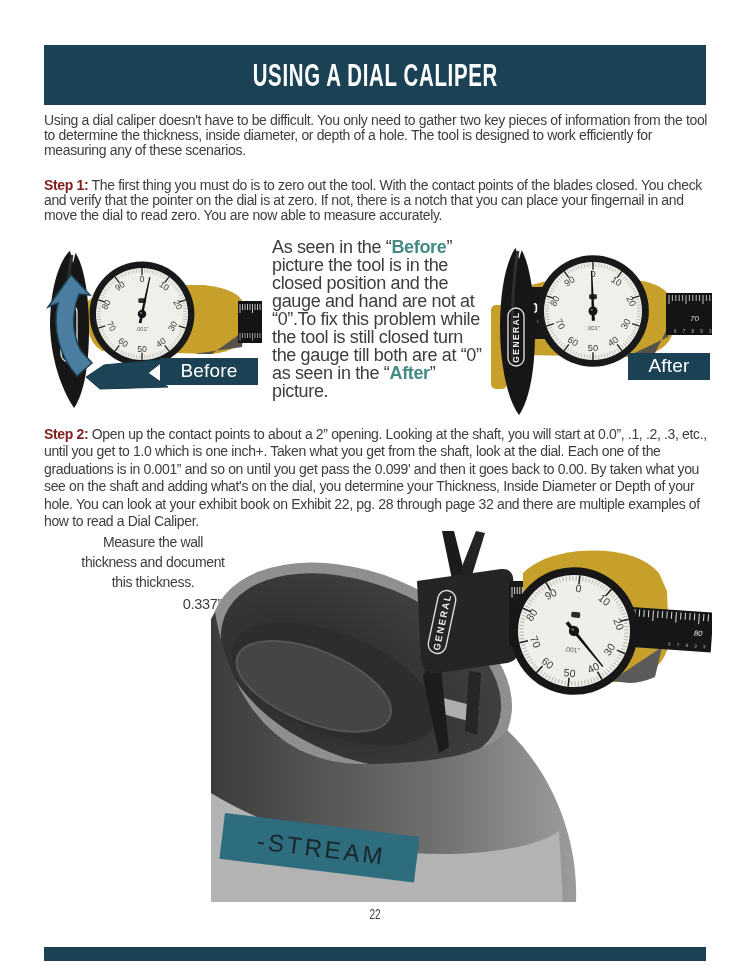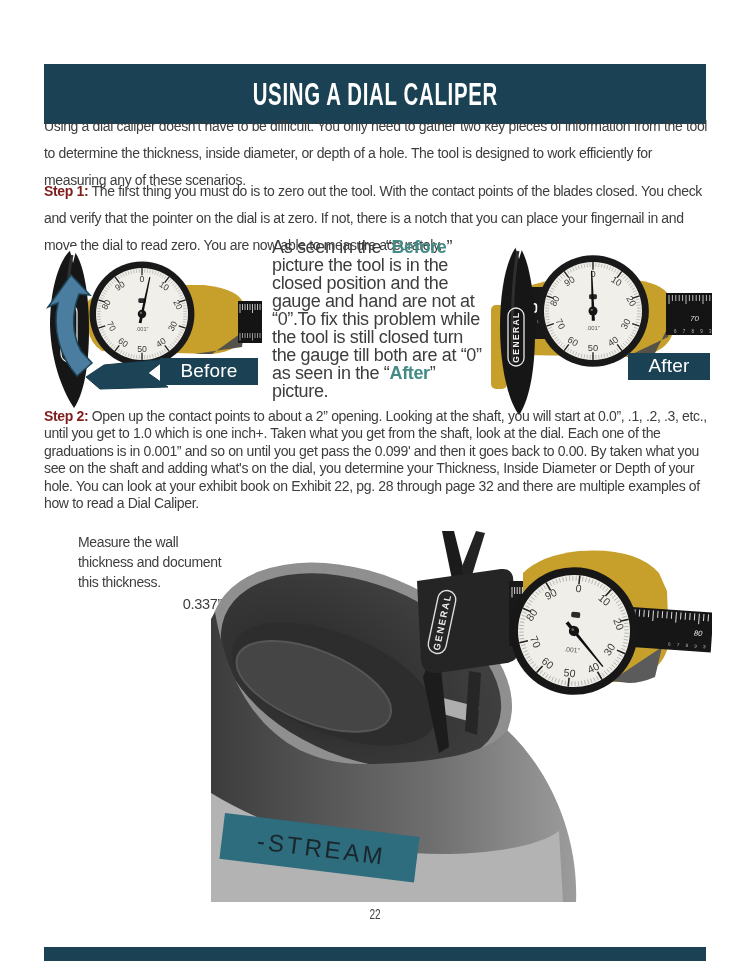--- a/index.html
+++ b/index.html
@@ -5,45 +5,45 @@
   * { margin:0; padding:0; box-sizing:border-box; }
   html,body { background:#ffffff; }
   body {
     width:750px; height:970px; position:relative; overflow:hidden;
     font-family:"Liberation Sans", sans-serif; color:#3d3d3d;
   }
   .abs { position:absolute; }
   
   .banner {
     left:44px; top:45px; width:662px; height:60px; background:#1b4254;
-    display:flex; align-items:center; justify-content:center;margin-top:19px;
+    display:flex; align-items:center; justify-content:center;
   }
   .banner h1 {
     color:#ffffff; font-size:30px; font-weight:bold; white-space:nowrap;
     letter-spacing:1px; transform:scale(0.68,1.05);
   }
   
-  .para { font-size:14px; letter-spacing:-0.35px; line-height:27px; color:#3d3d3d; }
+  .para { font-size:14px; letter-spacing:-0.35px; line-height:15px; color:#3d3d3d; }
   .intro { left:44px; top:113px; width:670px; }
   .step1 { left:44px; top:178px; width:670px; }
-  .step2 { left:44px; top:408px; width:672px; line-height:17.4px; }
+  .step2 { left:44px; top:426px; width:672px; line-height:17.4px; }
   .step-label { color:#7f1d1d; font-weight:bold; }
   .accent { color:#438b84; font-weight:bold; }
   .midtext { left:272px; top:238px; width:214px; font-size:18px; letter-spacing:-0.35px; line-height:18px; }
   
   .fig-before { left:44px; top:237px; width:218px; height:182px; }
   .fig-after  { left:478px; top:237px; width:234px; height:188px; }
   .fig-label {
     position:absolute; background:#1b4254; color:#ffffff; font-size:19px;
     padding:2px 0 3px; text-align:center; letter-spacing:0.2px;
   }
   .before-pos { left:116px; top:121px; width:98px; }
   .after-pos  { left:150px; top:116px; width:82px; }
   
-  .measure-caption { left:78px; top:532px; width:150px; text-align:left; font-size:14px; letter-spacing:-0.35px; line-height:20px; }
+  .measure-caption { left:78px; top:532px; width:150px; text-align:center; font-size:14px; letter-spacing:-0.35px; line-height:20px; }
   .measure-value   { left:78px; top:596px; width:144px; text-align:right; font-size:14.5px; letter-spacing:-0.3px; }
   .photo { left:211px; top:531px; width:501px; height:371px; }
   
   .page-number { left:0; top:906px; width:750px; text-align:center; font-size:14px; color:#444; transform:scaleX(0.72); }
   .footer-bar { left:44px; top:947px; width:662px; height:14px; background:#1b4254; }
   svg { display:block; }
   svg text { font-family:"Liberation Sans", sans-serif; }
 </style>
 </head>
 <body>

